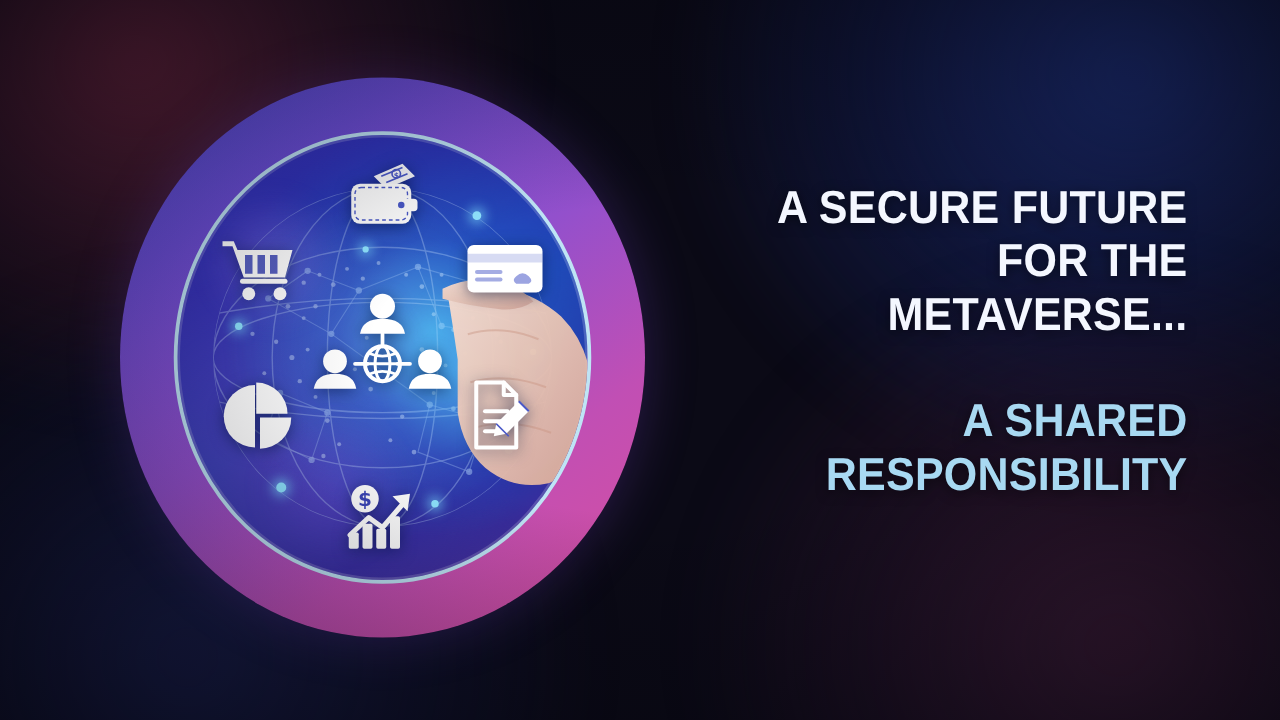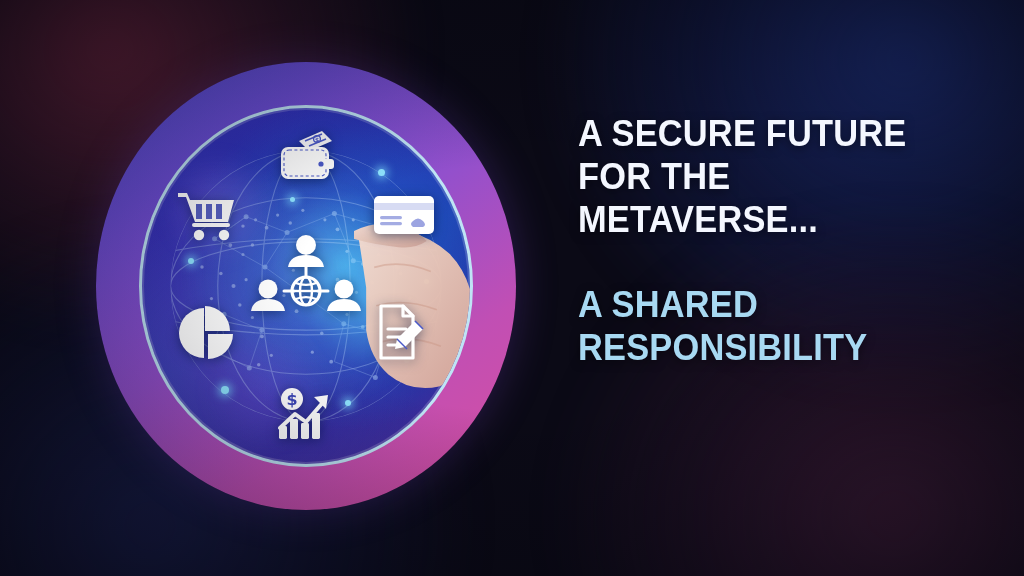--- a/index.html
+++ b/index.html
@@ -95,22 +95,23 @@
   #hand {
     position:absolute;
     right:-4%; top:25%;
     width:40%; height:56%;
     pointer-events:none;
   }
 
   
   #copy {
     position:absolute;
-    left:578px; top:112px;
+    left:578px; top:144px;
     width:400px;
+    text-align:right;
   }
   #headline {
     font-size:37px;
     line-height:43px;
     font-weight:700;
     letter-spacing:.2px;
     color:#f4f7ff;
     text-transform:uppercase;
     transform:scaleX(.93);
     transform-origin:left center;

